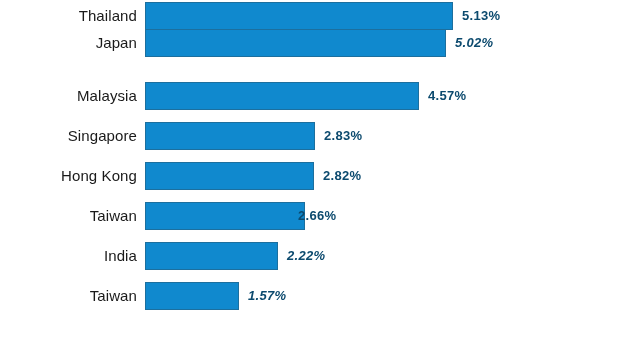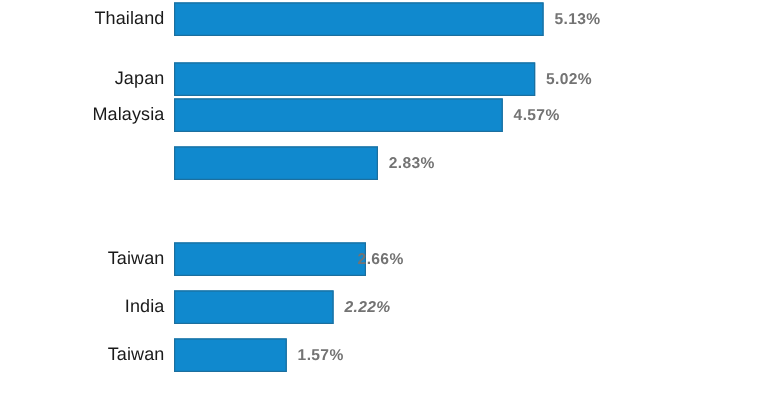--- a/index.html
+++ b/index.html
@@ -70,72 +70,80 @@
     border-right-color: #155a80;
   }
 
   .val-label {
     position: absolute;
     top: 0;
     height: 28px;
     line-height: 28px;
     font-size: 13px;
     font-weight: bold;
-    color: #737373;
+    color: #0c4a6e;
     white-space: nowrap;
     letter-spacing: 0.3px;
   }
 </style>
 </head>
 <body>
 
 <div id="chart-root">
   <div class="chart-plot">
       <div class="bar-row" style="top: 2px;">
         <div class="cat-label">Thailand</div>
         <div class="bar-track" style="width: 308px;">
           <div class="bar-fill" style="width: 308px; background: rgb(16, 137, 206); border-color: rgb(28, 111, 158);"></div>
         </div>
         <div class="val-label" style="left: 462px;">5.13%</div>
       </div>
-      <div class="bar-row" style="top: 52px;">
+      <div class="bar-row" style="top: 29px;">
         <div class="cat-label">Japan</div>
         <div class="bar-track" style="width: 301px;">
           <div class="bar-fill" style="width: 301px; background: rgb(16, 137, 206); border-color: rgb(28, 111, 158);"></div>
         </div>
-        <div class="val-label" style="left: 455px;">5.02%</div>
+        <div class="val-label" style="left: 455px; font-style: italic;">5.02%</div>
       </div>
       <div class="bar-row" style="top: 82px; text-decoration: underline;">
         <div class="cat-label">Malaysia</div>
         <div class="bar-track" style="width: 274px;">
           <div class="bar-fill" style="width: 274px; background: rgb(16, 137, 206); border-color: rgb(28, 111, 158);"></div>
         </div>
         <div class="val-label" style="left: 428px;">4.57%</div>
       </div>
       <div class="bar-row" style="top: 122px;">
+        <div class="cat-label">Singapore</div>
         <div class="bar-track" style="width: 170px;">
           <div class="bar-fill" style="width: 170px; background: rgb(16, 137, 206); border-color: rgb(28, 111, 158);"></div>
         </div>
         <div class="val-label" style="left: 324px;">2.83%</div>
+      </div>
+      <div class="bar-row" style="top: 162px;">
+        <div class="cat-label">Hong Kong</div>
+        <div class="bar-track" style="width: 169px;">
+          <div class="bar-fill" style="width: 169px; background: rgb(16, 137, 206); border-color: rgb(28, 111, 158);"></div>
+        </div>
+        <div class="val-label" style="left: 323px;">2.82%</div>
       </div>
       <div class="bar-row" style="top: 202px;">
         <div class="cat-label">Taiwan</div>
         <div class="bar-track" style="width: 160px;">
           <div class="bar-fill" style="width: 160px; background: rgb(16, 137, 206); border-color: rgb(28, 111, 158);"></div>
         </div>
         <div class="val-label" style="left: 298px;">2.66%</div>
       </div>
       <div class="bar-row" style="top: 242px;">
         <div class="cat-label">India</div>
         <div class="bar-track" style="width: 133px;">
           <div class="bar-fill" style="width: 133px; background: rgb(16, 137, 206); border-color: rgb(28, 111, 158);"></div>
         </div>
         <div class="val-label" style="left: 287px; font-style: italic;">2.22%</div>
       </div>
       <div class="bar-row" style="top: 282px;">
         <div class="cat-label">Taiwan</div>
         <div class="bar-track" style="width: 94px;">
           <div class="bar-fill" style="width: 94px; background: rgb(16, 137, 206); border-color: rgb(28, 111, 158);"></div>
         </div>
-        <div class="val-label" style="left: 248px;">1.57%</div>
+        <div class="val-label" style="left: 248px; font-style: italic;">1.57%</div>
       </div>
     </div>
 </div>
 
 </body></html>

